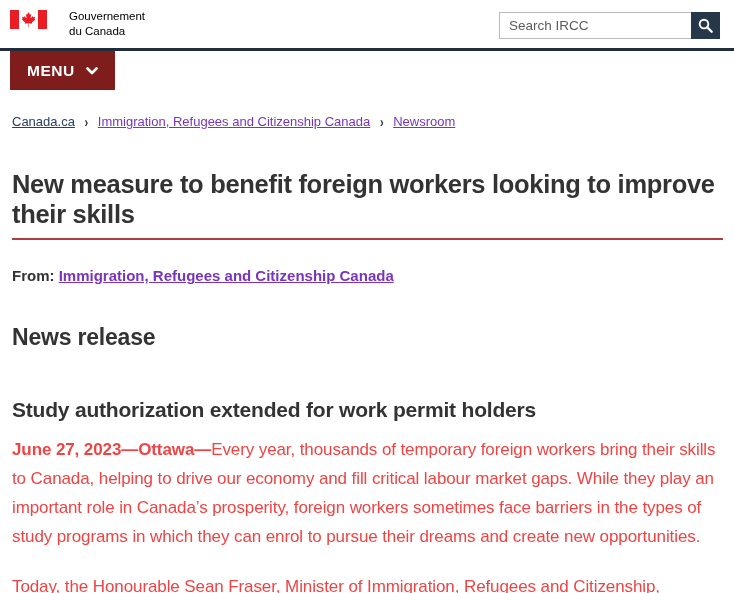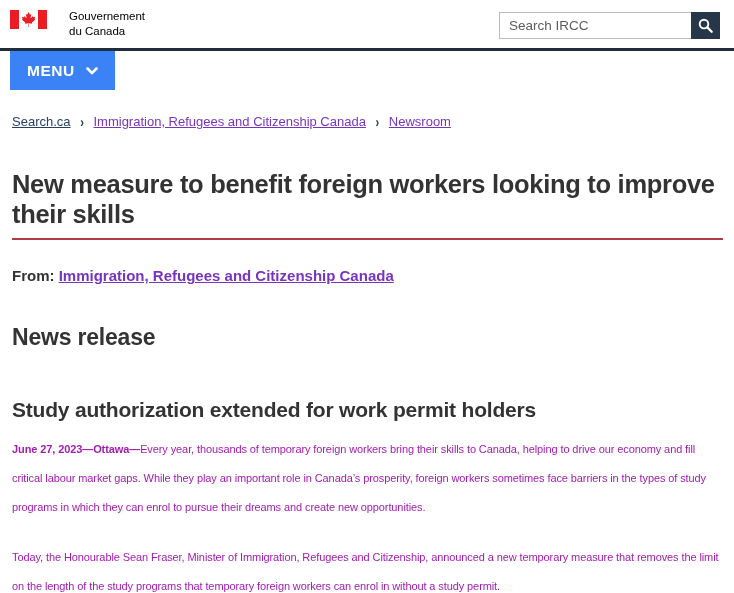--- a/index.html
+++ b/index.html
@@ -67,21 +67,21 @@
 
   
   .menu-bar { border-top: 3px solid #1f2d3d; }
   .menu-btn {
     display: inline-flex;
     align-items: center;
     gap: 11px;
     margin-left: 10px;
     padding: 0 17px;
     height: 39px;
-    background: #3b82f6;
+    background: #7f1d1d;
     color: #fff;
     border: none;
     font-family: "Liberation Sans", sans-serif;
     font-size: 15.5px;
     font-weight: 700;
     letter-spacing: 0.5px;
     cursor: pointer;
   }
 
   
@@ -135,23 +135,23 @@
   }
   h3 {
     margin-top: 47px;
     font-size: 21px;
     font-weight: 700;
     color: #333;
     letter-spacing: -0.2px;
   }
   .body-text p {
     margin-top: 13px;
-    font-size: 11px;
+    font-size: 17px;
     line-height: 29px;
-    color: #a21caf;
+    color: #ef4444;
     letter-spacing: -0.1px;
   }
   .body-text p + p { margin-top: 21px; }
   .body-text strong { font-weight: 700; }
 </style>
 </head>
 <body>
 
 <header class="site-header">
   <div class="fip">
@@ -186,21 +186,21 @@
 <nav class="menu-bar">
   <button class="menu-btn">
     <span>MENU</span>
     <svg width="12" height="8" viewBox="0 0 12 8" aria-hidden="true">
       <polyline points="1.5,1.5 6,6 10.5,1.5" fill="none" stroke="#ffffff" stroke-width="2.6" stroke-linecap="round" stroke-linejoin="round"></polyline>
     </svg>
   </button>
 </nav>
 
 <nav class="breadcrumb">
-  <a href="#" class="crumb-home">Search.ca</a>
+  <a href="#" class="crumb-home">Canada.ca</a>
   <span class="crumb-sep">›</span>
   <a href="#" class="crumb-visited">Immigration, Refugees and Citizenship Canada</a>
   <span class="crumb-sep">›</span>
   <a href="#" class="crumb-visited">Newsroom</a>
 </nav>
 
 <main class="content">
   <div class="title-block">
     <h1>New measure to benefit foreign workers looking to improve their skills</h1>
   </div>

